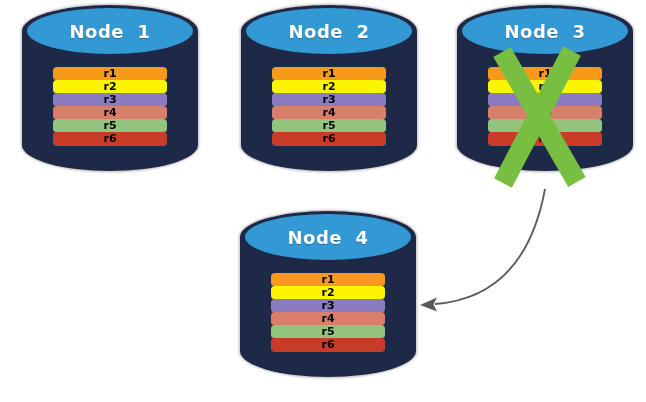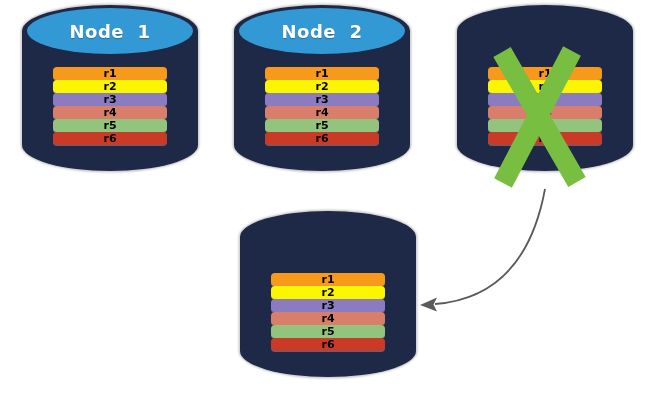--- a/index.html
+++ b/index.html
@@ -2,21 +2,21 @@
 <html style="--cyl-body: #1E2847; --cyl-top: #3399D4; --title-color: #FFFFFF; --row-label-color: #000000; --x-color: #77BE41; --arrow-color: #5A5A5A;"><head>
 <meta charset="utf-8">
 <style>
   html,body{margin:0;padding:0;background:#fff;}
   .canvas{
     position:relative;width:646px;height:402px;background:#fff;overflow:hidden;
     font-family:"DejaVu Sans","Liberation Sans",sans-serif;
   }
   .cylinder{position:absolute;width:176px;height:166px;}
   .node-1{left:22px;top:5px;}
-  .node-2{left:234px;top:5px;}
+  .node-2{left:241px;top:5px;}
   .node-3{left:457px;top:5px;}
   .node-4{left:240px;top:211px;}
   .cyl-body{
     position:absolute;inset:0;background:var(--cyl-body,#1E2847);
     border-radius:88px / 26px;
     box-shadow:0 0 2px 1.5px rgba(140,140,140,0.45);
   }
   .cyl-top{
     position:absolute;left:5px;top:3px;width:166px;height:46px;border-radius:50%;
     background:var(--cyl-top,#3399D4);
@@ -100,20 +100,23 @@
             <span>r5</span>
           </div>
           <div class="row-bar" style="background: rgb(201, 59, 38);">
             <span>r6</span>
           </div>
         </div>
 
   </div>
       <div class="cylinder node-3 failed">
     <div class="cyl-body"></div>
+    <div class="cyl-top">
+      <span class="node-title">Node  3</span>
+    </div>
     <div class="rows">
           <div class="row-bar" style="background: rgb(247, 154, 27);">
             <span>r1</span>
           </div>
           <div class="row-bar" style="background: rgb(250, 245, 0);">
             <span>r2</span>
           </div>
           <div class="row-bar" style="background: rgb(139, 124, 194);">
             <span>r3</span>
           </div>
@@ -127,20 +130,23 @@
             <span>r6</span>
           </div>
         </div>
     <svg class="x-mark" width="100" height="150" viewBox="0 0 100 150">
       <line x1="12" y1="8" x2="87" y2="138"></line>
       <line x1="82" y1="7" x2="13" y2="139"></line>
     </svg>
   </div>
       <div class="cylinder node-4">
     <div class="cyl-body"></div>
+    <div class="cyl-top">
+      <span class="node-title">Node  4</span>
+    </div>
     <div class="rows">
           <div class="row-bar" style="background: rgb(247, 154, 27);">
             <span>r1</span>
           </div>
           <div class="row-bar" style="background: rgb(250, 245, 0);">
             <span>r2</span>
           </div>
           <div class="row-bar" style="background: rgb(139, 124, 194);">
             <span>r3</span>
           </div>

